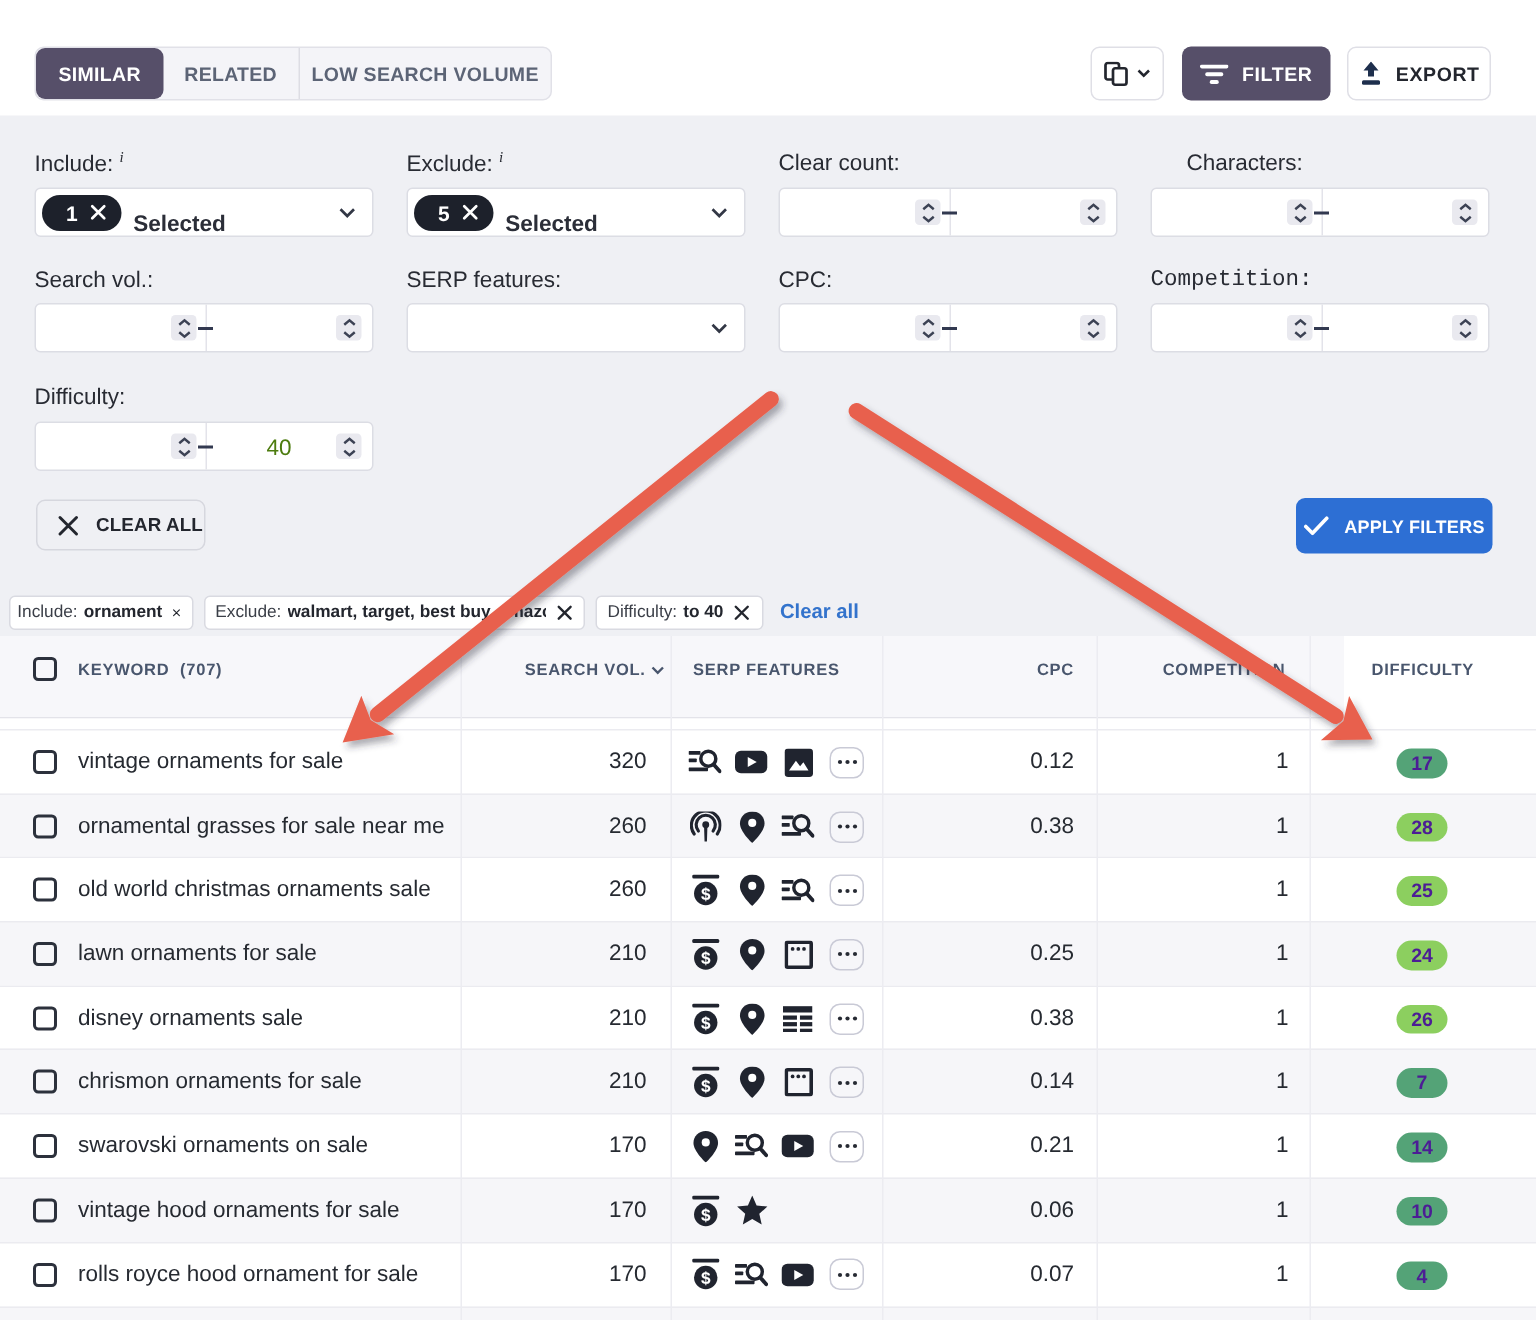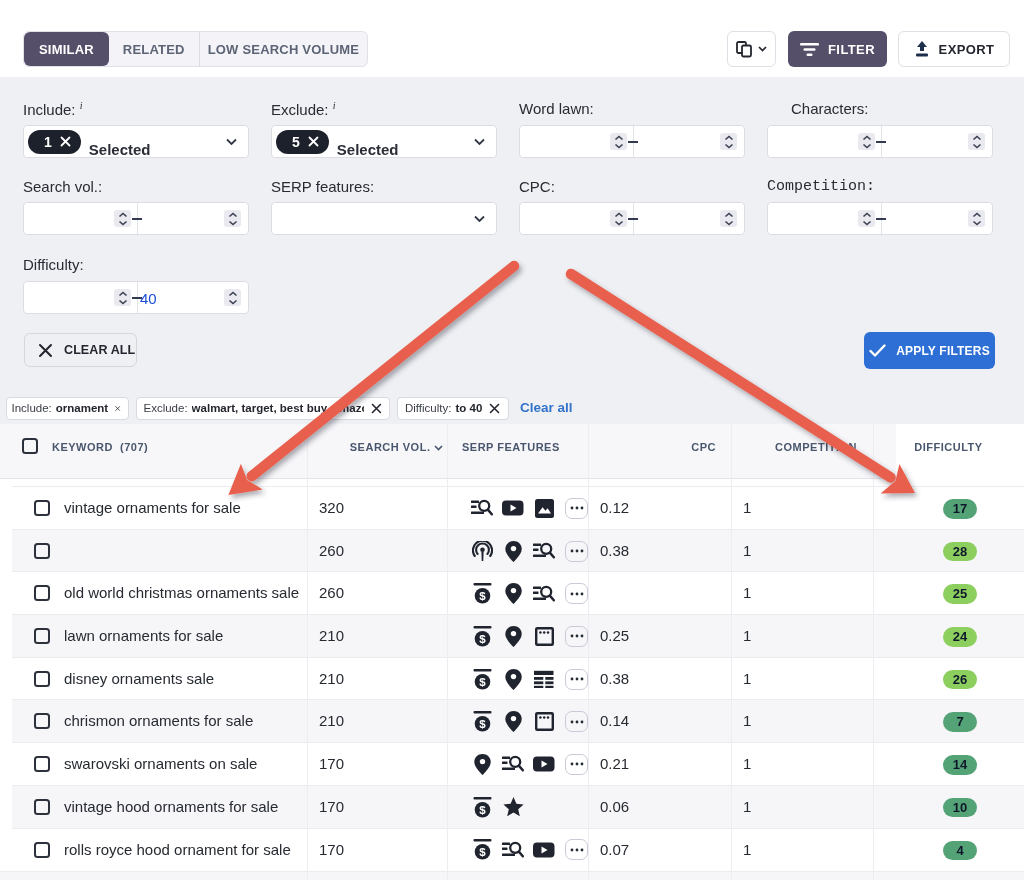--- a/index.html
+++ b/index.html
@@ -9,67 +9,67 @@
 
 #topbar { position:absolute; left:0; top:0; width:1024px; height:77px; background:#fff;margin-top:16px; }
 #tabs { position:absolute; left:23px; top:15px; height:36px; background:#f4f4f8; border:1px solid #e1e1e8; border-radius:6px; display:flex; align-items:stretch; }
 #tabs .tab { display:flex; align-items:center; padding:0 14px; font-size:13px; font-weight:bold; letter-spacing:.2px; color:#5c6476; }
 #tabs .tab.active { background:#564f69; color:#fff; border-radius:6px; padding:0 15px; }
 #tabs .sep { width:1px; background:#dddde4; margin:0; }
 .btn { position:absolute; top:15px; height:36px; border-radius:6px; display:flex; align-items:center; justify-content:center; font-size:13px; font-weight:bold; letter-spacing:.4px; }
 .btn.light { background:#fff; border:1px solid #dfdfe6; color:#23262e; }
 #btn-copy { left:727px; width:49px; }
 #btn-filter { left:788px; width:99px; background:#564f69; color:#fff; }
-#btn-export { left:898px; width:112px; }
+#btn-export { left:898px; width:96px; }
 
 
 #panel { position:absolute; left:0; top:77px; width:1024px; height:347px; background:#eff0f4; }
 .flabel { position:absolute; font-size:15px; color:#282b33; }
 .flabel sup { font-size:10px; font-style:italic; font-family:"Liberation Serif",serif; }
 .fbox { position:absolute; width:226px; height:33px; background:#fff; border:1px solid #dcdde4; border-radius:4px; }
 .select { display:flex; align-items:center; }
 .select .chev { position:absolute; right:11px; top:12px; }
 .pill { display:flex; align-items:center; background:#1d212b; border-radius:12px; height:24px; margin-left:4px; padding:0 10px; color:#fff; }
 .pill .n { font-size:14px; font-weight:bold; padding:0 8px 0 6px; }
 .seltext { font-size:15px; font-weight:bold; color:#2b2e38; margin-left:8px;margin-top:16px; }
 .range .divider { position:absolute; left:113px; top:0; width:1px; height:31px; background:#e3e3ea; }
 .range .step { position:absolute; top:7px; width:17px; height:17px; background:#e9e9ef; border-radius:3px; }
 .range .step svg { position:absolute; left:2.5px; top:1.5px; }
 .range .s1 { left:90px; }
 .range .s2 { right:7px; }
 .range .dash { position:absolute; left:108px; top:14.5px; width:10px; height:2.5px; background:#323950; }
-.range .val { position:absolute; left:116px; top:8px; width:92px; text-align:left; font-size:15px; color:#1d4ed8; }
+.range .val { position:absolute; left:116px; top:8px; width:92px; text-align:center; font-size:15px; color:#4d7c0f; }
 
 #clearall { position:absolute; left:24px; top:333px; width:113px; height:34px; border:1px solid #d6d7de; border-radius:6px; background:transparent; display:flex; align-items:center; font-size:12.5px; font-weight:bold; letter-spacing:.1px; color:#23262e; white-space:nowrap; }
 #applyfilters { position:absolute; left:864px; top:332px; width:131px; height:37px; background:#2d6fd4; border-radius:6px; display:flex; align-items:center; justify-content:center; font-size:12px; font-weight:bold; letter-spacing:.2px; color:#fff; white-space:nowrap; }
 
 
 .chip { position:absolute; top:396.5px; height:23px; background:#fff; border:1px solid #d9dae1; border-radius:4px; display:flex; align-items:center; font-size:11.5px; color:#3a3e47; padding:0 7px; white-space:nowrap; }
 .chip b { margin-left:4px; color:#23262e; }
 .chip svg { margin-left:7px; }
 #chip-clear { position:absolute; left:520px; top:400px; font-size:13.5px; font-weight:bold; color:#3373cc; }
 
 
 #table { position:absolute; left:0; top:424px; width:1024px; height:456px; }
 #thead { position:absolute; left:0; top:0; width:896px; height:55px; background:#f7f7fa; border-bottom:1px solid #e3e3e9; }
 .hlabel { position:absolute; font-size:11px; font-weight:bold; letter-spacing:.5px; color:#49566d; top:16.5px; white-space:nowrap; }
 .cbx { position:absolute; width:16px; height:16px; border:2px solid #2c313c; border-radius:3.5px; background:transparent; }
-#rows { position:absolute; left:12px; top:62px; width:896px; }
+#rows { position:absolute; left:0; top:62px; width:896px; }
 .row { position:relative; width:1024px; height:42.7px; border-top:1px solid #ebebf0; background:#fff; }
 .row.alt { background:#f6f6f9; }
 .row .cbx { left:22px; top:13px; }
 .kw { position:absolute; left:52px; top:0; height:42.7px; line-height:42.7px; font-size:15px; color:#262a31; }
-.num { position:absolute; top:0; height:42.7px; line-height:42.7px; font-size:15px; color:#262a31; }
+.num { position:absolute; top:0; height:42.7px; line-height:42.7px; font-size:15px; color:#262a31; text-align:right; }
 .sv { left:307px; width:124px; }
 .cpc { left:588px; width:128px; }
 .comp { left:731px; width:128px; }
 .icons { position:absolute; left:458px; top:0; height:42.7px; display:flex; align-items:center; }
 .ic { width:24px; display:flex; justify-content:center; margin-right:7px; }
 .more { width:23px; height:21px; border:1.5px solid #c9cad6; border-radius:7px; display:flex; align-items:center; justify-content:center; margin-left:2px; }
-.badge { position:absolute; left:931px; top:12px; width:34px; height:19.5px; border-radius:10px; color:#0f172a; font-size:13px; font-weight:bold; text-align:center; line-height:19.5px; }
+.badge { position:absolute; left:931px; top:12px; width:34px; height:19.5px; border-radius:10px; color:#4c1d95; font-size:13px; font-weight:bold; text-align:center; line-height:19.5px; }
 .bg-d { background:#54a377; }
 .bg-l { background:#8ccf5f; }
 .colline { position:absolute; top:0; width:1px; height:456px; background:#ececf1; }
 #sliver-top { position:absolute; left:0; top:55px; width:1024px; height:7px; background:#fff; }
 #sliver-bot { position:absolute; left:0; top:447px; width:1024px; height:9px; background:#f6f6f9; border-top:1px solid #ebebf0; }
 
 #arrows { position:absolute; left:0; top:0; width:1024px; height:880px; pointer-events:none; }
 </style>
 </head>
 <body>
@@ -102,21 +102,21 @@
       <svg width="16" height="16" viewBox="0 0 16 16" fill="#1e2f4d" style="margin-right:9px">
         <path d="M8 0 L13 6 L10 6 L10 10 L6 10 L6 6 L3 6 Z"></path>
         <rect x="2" y="12.5" width="12" height="3" rx="1"></rect>
       </svg>EXPORT
     </div>
   </div>
 
   <div id="panel"></div>
   <div class="flabel" style="left:23px; top:100px;">Include: <sup>i</sup></div>
   <div class="flabel" style="left:271px; top:100px;">Exclude: <sup>i</sup></div>
-  <div class="flabel" style="left:519px; top:100px;">Word lawn:</div>
+  <div class="flabel" style="left:519px; top:100px;">Clear count:</div>
   <div class="flabel" style="left:767px; top:100px;margin-left:24px;">Characters:</div>
 
   <div class="fbox select" style="left:23px; top:125px;">
     <span class="pill">
         <span class="n">1</span>
       <svg width="11" height="11" viewBox="0 0 11 11" stroke="#fff" stroke-width="1.8" stroke-linecap="round">
           <path d="M1.5 1.5 L9.5 9.5 M9.5 1.5 L1.5 9.5"></path>
         </svg>
     </span>
     <span class="seltext">Selected</span>
@@ -325,20 +325,21 @@
                 <circle cx="12" cy="2" r="1.4" fill="#262a33"></circle>
               </svg>
             </span>
           </div>
           <div class="num cpc">0.12</div>
           <div class="num comp">1</div>
           <div class="badge bg-d">17</div>
         </div>
         <div class="row alt">
           <div class="cbx"></div>
+          <div class="kw">ornamental grasses for sale near me</div>
           <div class="num sv">260</div>
           <div class="icons">
             <span class="ic">
               <svg width="21" height="21" viewBox="0 0 21 21">
                 <circle cx="10.5" cy="8.8" r="2.3" fill="#20242f"></circle>
                 <path d="M9.4 10.5 L11.6 10.5 L11.3 20 L9.7 20 Z" fill="#20242f"></path>
                 <path d="M5.6 13 A6.4 6.4 0 1 1 15.4 13" fill="none" stroke="#20242f" stroke-width="2.1" stroke-linecap="round"></path>
                 <path d="M2.8 15 A9.6 9.6 0 1 1 18.2 15" fill="none" stroke="#20242f" stroke-width="2.1" stroke-linecap="round"></path>
               </svg>
             </span>

